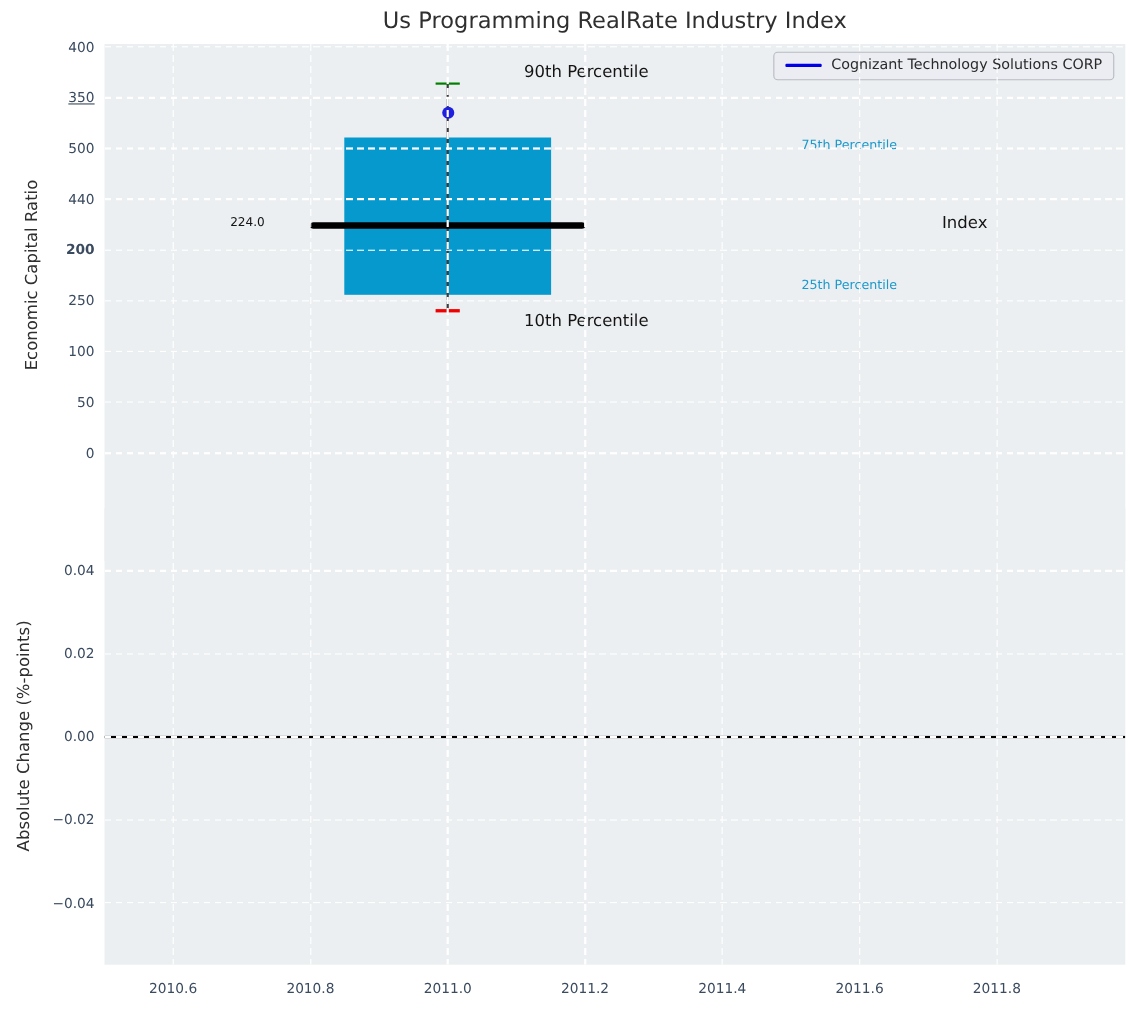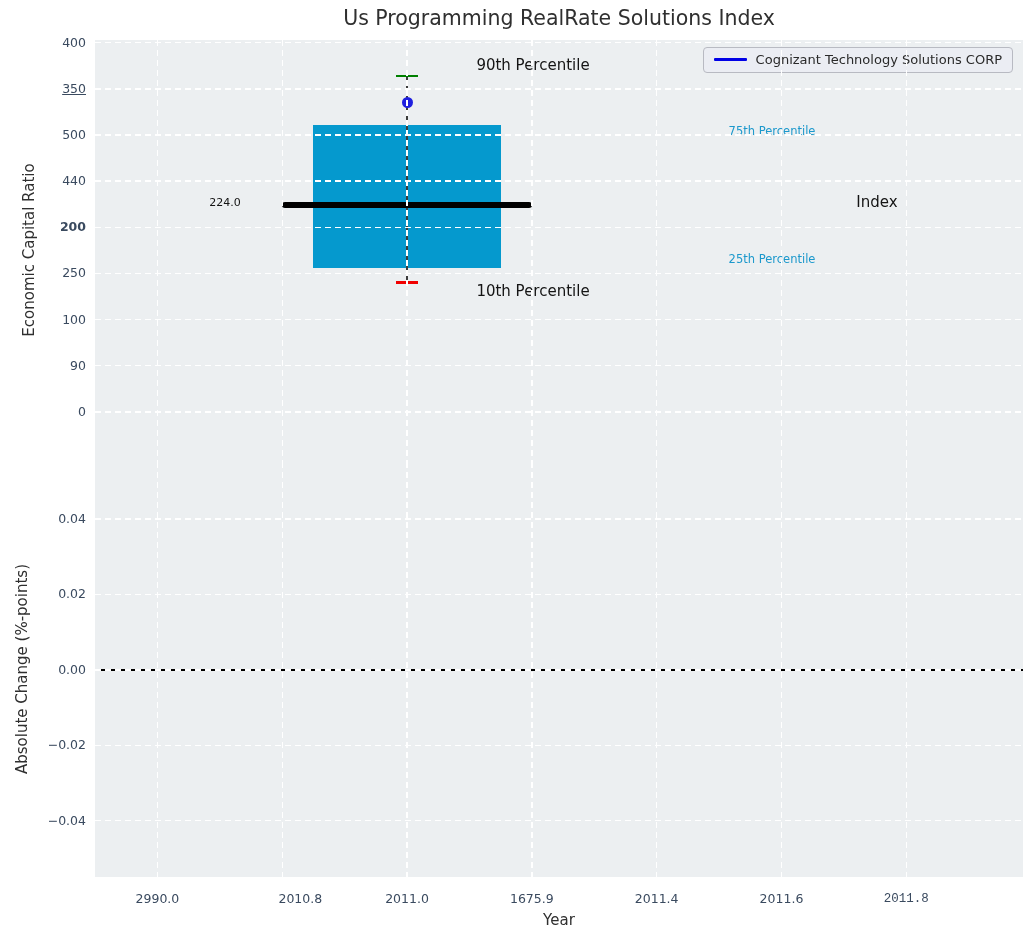--- a/index.html
+++ b/index.html
@@ -47,25 +47,24 @@
   .cap{height:2.6px;}
   #medLine{height:6.5px;border-radius:3px;}
   #dot{width:11px;height:11px;border-radius:50%;}
   #zeroLine{position:absolute;left:0;right:0;height:1.8px;background:#000;}
 </style>
 </head>
 <body>
 
 <div id="fig">
 
-  <div class="title">Us Programming RealRate Solutions Index</div>
+  <div class="title">Us Programming RealRate Industry Index</div>
 
   <div class="ylab" id="ylabTop">Economic Capital Ratio</div>
   <div class="ylab" id="ylabBot">Absolute Change (%-points)</div>
-  <div id="xlab">Year</div>
 
   <div class="plot" id="topPlot">
     <div class="box-el" id="box" style="left: 218.426px; width: 187.223px; top: 84.8918px; height: 143.024px; background: rgb(5, 153, 206);"></div>
     <div class="box-el" id="whisker" style="left: 311.288px; top: 35.9868px; height: 206.693px; background: rgb(60, 60, 60);"></div>
     <div class="box-el cap" id="capTop" style="left: 301.428px; width: 21.2186px; top: 34.6868px; background: rgb(0, 128, 0);"></div>
     <div class="box-el cap" id="capBot" style="left: 301.428px; width: 21.2186px; top: 241.38px; background: rgb(240, 0, 0);"></div>
     <div class="box-el" id="medLine" style="left: 187.223px; width: 249.63px; top: 161.97px; background: rgb(0, 0, 0);"></div>
     <div class="box-el" id="dot" style="left: 306.538px; top: 57.2461px; background: rgb(31, 31, 223);"></div>
 
     <div class="ann ann-dark" id="ann90">90th Percentile</div>
@@ -113,27 +112,27 @@
       <div class="gl glv" style="left: 810.598px;"></div>
     </div>
 
 <div class="tick ytick" style="top: 33.7682px;">400</div>
     <div class="tick ytick" style="top: 79.9051px; text-decoration: underline;">350</div>
     <div class="tick ytick" style="top: 126.042px;">500</div>
     <div class="tick ytick" style="top: 172.179px;">440</div>
     <div class="tick ytick" style="top: 218.316px; font-weight: bold;">200</div>
     <div class="tick ytick" style="top: 264.453px;">250</div>
     <div class="tick ytick" style="top: 310.589px;">100</div>
-    <div class="tick ytick" style="top: 356.726px;">90</div>
+    <div class="tick ytick" style="top: 356.726px;">50</div>
     <div class="tick ytick" style="top: 402.863px;">0</div>
     <div class="tick ytick" style="top: 509.968px;">0.04</div>
     <div class="tick ytick" style="top: 585.423px;">0.02</div>
     <div class="tick ytick" style="top: 660.877px;">0.00</div>
     <div class="tick ytick" style="top: 736.332px;">−0.02</div>
     <div class="tick ytick" style="top: 811.786px;">−0.04</div>
-    <div class="tick xtick" style="left: 117.408px;">2990.0</div>
-    <div class="tick xtick" style="left: 242.223px; text-align: right;">2010.8</div>
+    <div class="tick xtick" style="left: 117.408px;">2010.6</div>
+    <div class="tick xtick" style="left: 242.223px;">2010.8</div>
     <div class="tick xtick" style="left: 367.038px;">2011.0</div>
-    <div class="tick xtick" style="left: 491.853px;">1675.9</div>
+    <div class="tick xtick" style="left: 491.853px;">2011.2</div>
     <div class="tick xtick" style="left: 616.668px;">2011.4</div>
     <div class="tick xtick" style="left: 741.483px;">2011.6</div>
-    <div class="tick xtick" style="left: 866.298px; font-family: Liberation Mono, monospace;">2011.8</div>
+    <div class="tick xtick" style="left: 866.298px;">2011.8</div>
   </div>
 
 </body></html>

